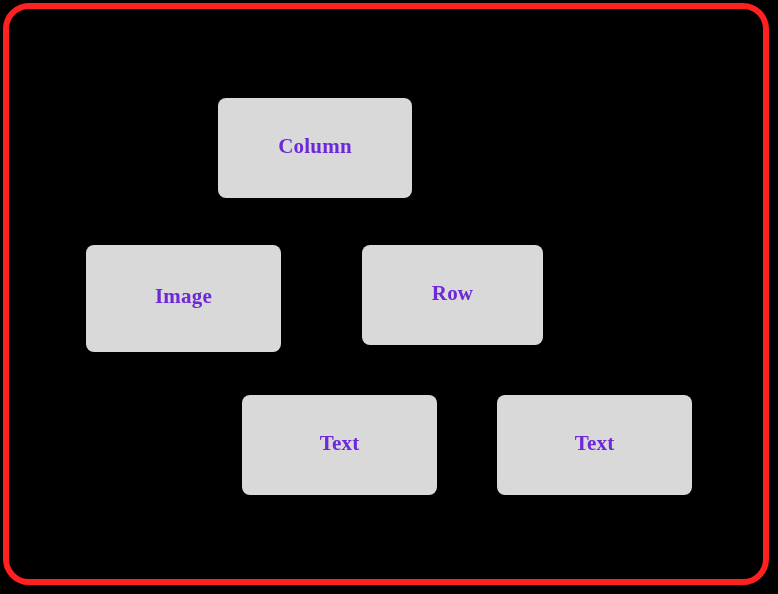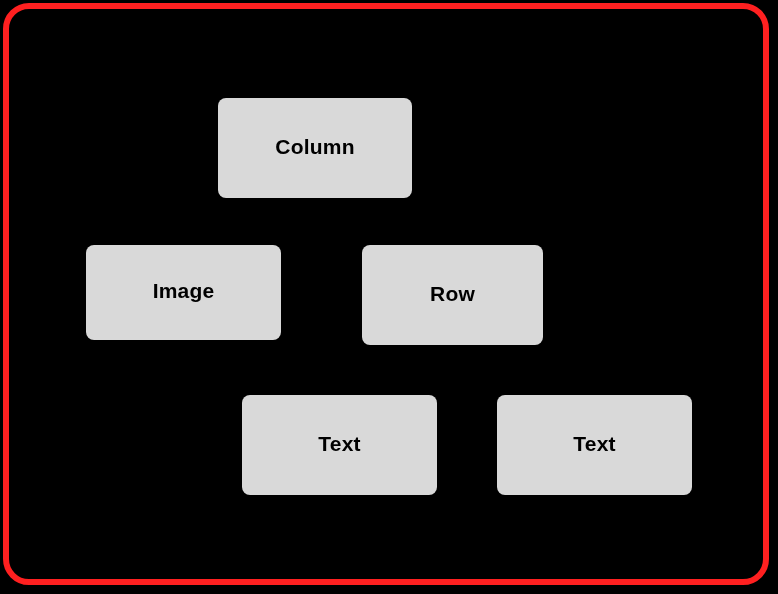--- a/index.html
+++ b/index.html
@@ -30,34 +30,34 @@
   .node {
     position: absolute;
     background: #D9D9D9;
     border-radius: 8px;
     box-sizing: border-box;
     display: flex;
     align-items: center;
     justify-content: center;
   }
   .node-label {
-    font-family: Liberation Sans, sans-serif;
+    font-family: Liberation Serif, serif;
     font-weight: bold;
     font-size: 21px;
     line-height: 1;
-    color: #000000;
+    color: #6d28d9;
     letter-spacing: 0.2px;
     position: relative;
     top: -2px;
     white-space: nowrap;
     user-select: none;
   }
   
   #node-column { left: 218px; top: 98px;  width: 194px; height: 100px; }
-  #node-image  { left: 86px;  top: 245px; width: 195px; height: 95px; }
+  #node-image  { left: 86px;  top: 245px; width: 195px; height: 107px; }
   #node-row    { left: 362px; top: 245px; width: 181px; height: 100px; }
   #node-text-1 { left: 242px; top: 395px; width: 195px; height: 100px; }
   #node-text-2 { left: 497px; top: 395px; width: 195px; height: 100px; }
 </style>
 </head>
 <body>
 
 <div id="canvas">
 
   <div id="selection-frame"></div>

